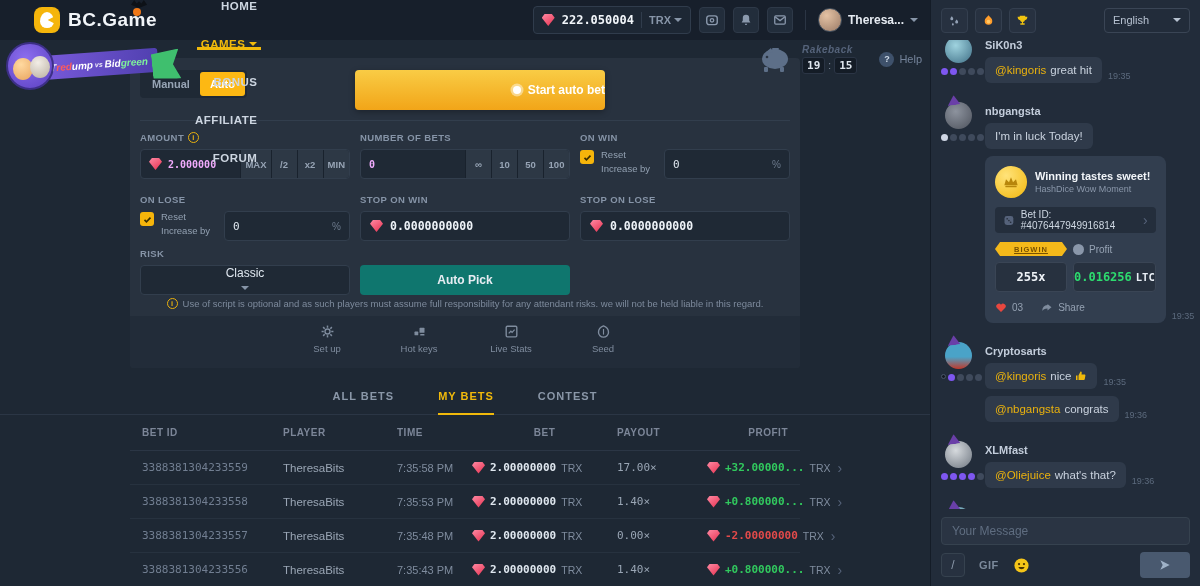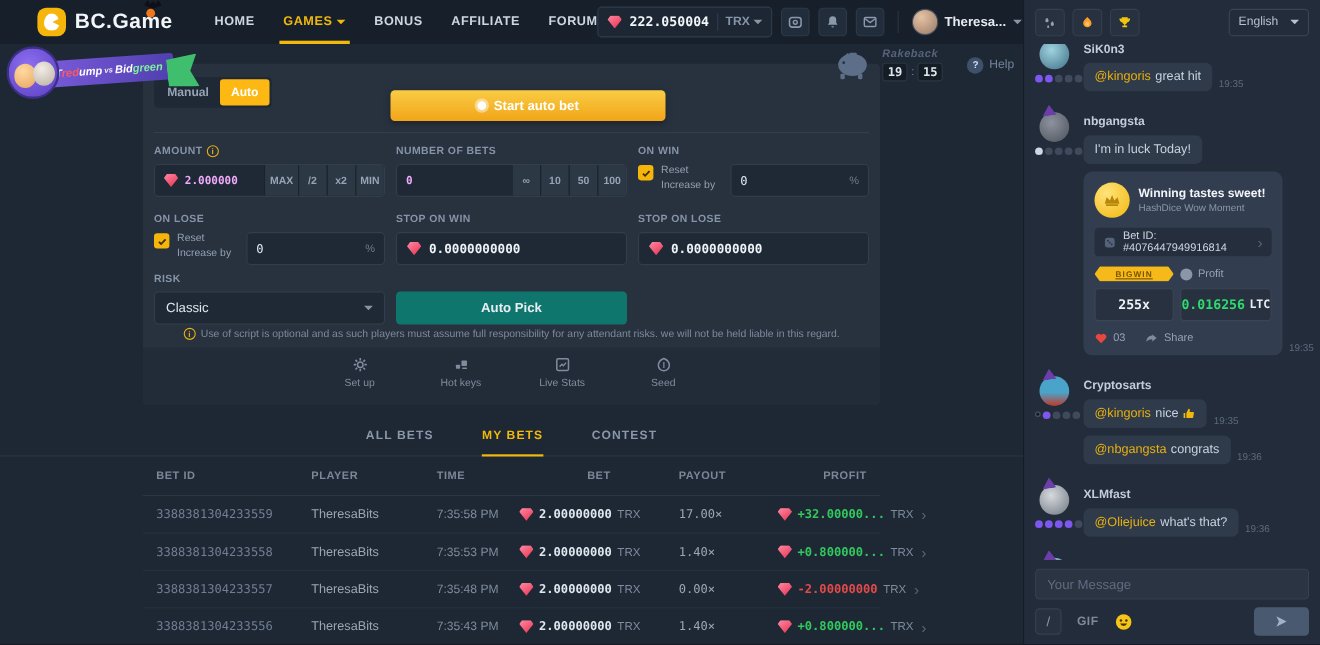--- a/index.html
+++ b/index.html
@@ -9,21 +9,21 @@
 
   
   .main { width:930px; position:relative; background:#1e2834; overflow:hidden; }
   .navbar { height:40px; background:#171f2b; display:flex; align-items:center; padding:0 12px; position:relative; z-index:8; }
   .logo { display:flex; align-items:center; gap:8px; margin-left:22px; position:relative; }
   .logo-badge { width:26px; height:26px; background:#f5b50b; border-radius:8px; position:relative; }
   .logo-badge i { position:absolute; left:6px; top:5px; width:14px; height:16px; background:#fff; border-radius:50% 50% 50% 50%/60% 60% 40% 40%; clip-path:polygon(0 0,100% 0,100% 30%,55% 50%,100% 70%,100% 100%,0 100%); }
   .logo-text { color:#f2f5f9; font-size:19px; font-weight:bold; letter-spacing:.5px; }
   .bat { position:absolute; top:-7px; right:10px; width:16px; height:8px; background:#0d1117; clip-path:polygon(0 60%,20% 0,35% 45%,50% 15%,65% 45%,80% 0,100% 60%,50% 100%); }
   .pumpkin { position:absolute; top:1px; right:16px; width:8px; height:8px; border-radius:50%; background:#f07818; }
-  .nav-items { display:flex; align-items:flex-end; gap:26px; margin-left:38px; height:40px; }
+  .nav-items { display:flex; align-items:flex-end; gap:26px; margin-left:38px; height:40px;flex-direction:column; }
   .nav-item { color:#cdd6e1; font-size:11.5px; font-weight:bold; letter-spacing:.5px; height:40px; display:flex; align-items:center; gap:4px; position:relative; cursor:pointer; }
   .nav-item.active { color:#f0b90b; }
   .nav-item.active::after { content:""; position:absolute; bottom:0; left:-4px; right:-4px; height:3px; background:#f0b90b; }
   .caret { width:0; height:0; border:4px solid transparent; border-top-color:currentColor; margin-top:4px; display:inline-block; }
   .nav-right { margin-left:auto; display:flex; align-items:center; gap:8px; }
   .balance-pill { display:flex; align-items:center; height:28px; background:#1d2734; border:1px solid #303c4c; border-radius:4px; padding:0 8px; gap:7px; cursor:pointer; }
   .balance-amt { color:#f2f6fa; font-weight:bold; font-size:12px; font-family:"DejaVu Sans Mono", monospace; }
   .pill-div { width:1px; height:16px; background:#303c4c; }
   .balance-cur { color:#8795a8; font-size:11px; font-weight:bold; display:flex; align-items:center; gap:3px; }
   .sq-btn { width:26px; height:26px; background:#222d3b; border:1px solid #2e3948; border-radius:4px; display:flex; align-items:center; justify-content:center; cursor:pointer; }
@@ -53,41 +53,41 @@
   .help { display:flex; align-items:center; gap:5px; margin-left:14px; cursor:pointer; }
   .help-q { width:15px; height:15px; border-radius:50%; background:#3e516b; color:#cfdae8; font-size:9px; font-weight:bold; display:flex; align-items:center; justify-content:center; }
   .help-label { color:#74839a; font-size:11px; }
 
   
   .bet-panel { position:absolute; left:130px; top:58px; width:670px; height:310px; background:#28323f; border-radius:4px; z-index:2; }
   .mode-row { position:absolute; top:12px; left:10px; right:10px; height:28px; }
   .mode-toggle { display:inline-flex; background:#1f2935; border-radius:4px; padding:2px; height:28px; }
   .mode-btn { padding:0 10px; display:flex; align-items:center; color:#97a4b5; font-size:11px; font-weight:bold; border-radius:3px; cursor:pointer; }
   .mode-btn.on { background:#fdb813; color:#fff; }
-  .start-btn { position:absolute; left:215px; top:12px; width:250px; height:28px; border-radius:4px; background:linear-gradient(180deg,#f9cc45,#f2a518); display:flex; align-items:center; justify-content:center; gap:7px; color:#fff; font-size:12px; font-weight:bold; cursor:pointer; box-shadow:0 2px 6px rgba(0,0,0,.3); }
+  .start-btn { position:absolute; left:215px; top:0; width:250px; height:40px; border-radius:4px; background:linear-gradient(180deg,#f9cc45,#f2a518); display:flex; align-items:center; justify-content:flex-end; gap:7px; color:#fff; font-size:12px; font-weight:bold; cursor:pointer; box-shadow:0 2px 6px rgba(0,0,0,.3); }
   .spin-dot { width:8px; height:8px; border-radius:50%; background:#fff; box-shadow:0 0 0 2.5px rgba(255,255,255,.45); }
   .panel-div { position:absolute; top:62px; left:10px; right:10px; border-top:1px solid #323e4d; }
   .frow { position:absolute; left:10px; right:10px; display:grid; grid-template-columns:210px 210px 210px; gap:10px; }
   .frow1 { top:74px; } .frow2 { top:136px; } .frow3 { top:190px; }
   .f-label { font-size:9.5px; color:#8694a7; font-weight:bold; letter-spacing:.4px; margin-bottom:6px; display:flex; gap:4px; align-items:center; }
   .info-i { width:11px; height:11px; border-radius:50%; border:1px solid #e9b10e; color:#e9b10e; font-size:7.5px; font-weight:bold; display:inline-flex; align-items:center; justify-content:center; font-style:normal; flex:none; }
   .input-group { display:flex; background:#1f2935; border:1px solid #323e4d; border-radius:4px; height:30px; align-items:center; overflow:hidden; }
   .ig-value { flex:1; display:flex; gap:6px; padding:0 8px; align-items:center; min-width:0; }
   .ig-value input { width:100%; background:transparent; border:none; outline:none; color:#f0abfc; font-size:10px; font-weight:bold; font-family:"DejaVu Sans Mono", monospace; }
   .seg-btn { min-width:26px; padding:0 4px; height:100%; border-left:1px solid #19222d; background:#2d3845; color:#97a4b5; font-size:9.5px; font-weight:bold; display:flex; align-items:center; justify-content:center; cursor:pointer; flex:none; }
   .chk-field { display:flex; gap:7px; align-items:flex-start; }
   .checkbox { width:14px; height:14px; background:#f6b50b; border-radius:3px; display:flex; align-items:center; justify-content:center; margin-top:1px; cursor:pointer; flex:none; }
   .chk-labels { display:flex; flex-direction:column; gap:3px; width:56px; flex:none; }
   .chk-labels span { color:#93a1b2; font-size:9.5px; }
   .pct-input { flex:1; background:#1f2935; border:1px solid #323e4d; border-radius:4px; height:30px; display:flex; align-items:center; padding:0 8px; gap:4px; min-width:0; }
   .pct-input input { flex:1; min-width:0; background:transparent; border:none; outline:none; color:#dfe7ef; font-size:11px; font-family:"DejaVu Sans Mono", monospace; }
   .pct { color:#6c7a8c; font-size:10px; }
   .gem-input { background:#1f2935; border:1px solid #323e4d; border-radius:4px; height:30px; display:flex; align-items:center; padding:0 9px; gap:7px; }
   .gem-input input { flex:1; min-width:0; background:transparent; border:none; outline:none; color:#eef3f8; font-size:11.5px; font-weight:bold; font-family:"DejaVu Sans Mono", monospace; }
-  .select-box { background:#1f2935; border:1px solid #323e4d; border-radius:4px; height:30px; display:flex; align-items:center; justify-content:space-between; padding:0 10px; color:#dfe7ef; font-size:12px; cursor:pointer; }
+  .select-box { background:#1f2935; border:1px solid #323e4d; border-radius:4px; height:30px; display:flex; align-items:center; justify-content:space-between; padding:0 10px; color:#dfe7ef; font-size:12px; cursor:pointer;flex-direction:column; }
   .select-box .caret { color:#8694a7; }
   .ghost-btn { background:#0f766e; border-radius:4px; height:30px; display:flex; align-items:center; justify-content:center; color:#e8edf3; font-size:12px; font-weight:bold; cursor:pointer; }
   .notice { position:absolute; top:240px; left:0; right:0; display:flex; align-items:center; justify-content:center; gap:5px; font-size:9.5px; color:#7d8a9c; }
   .panel-footer { position:absolute; bottom:0; left:0; right:0; height:52px; background:#222c39; border-radius:0 0 4px 4px; display:flex; justify-content:center; gap:34px; padding-top:8px; }
   .pf-item { width:58px; display:flex; flex-direction:column; align-items:center; gap:4px; color:#7f8c9e; cursor:pointer; }
   .pf-item span { font-size:9.5px; }
 
   
   .bets-section { position:absolute; left:0; right:0; top:378px; bottom:0; }
   .tabs { height:37px; border-bottom:1px solid #2b3645; display:flex; justify-content:center; gap:44px; }
@@ -107,21 +107,21 @@
   .c-profit { display:flex; align-items:center; gap:5px; justify-content:flex-end; }
   .c-profit b { font-size:11px; font-family:"DejaVu Sans Mono", monospace; }
   .pos b { color:#31c95e; } .neg b { color:#e34a4a; }
   .chev { color:#56637a; font-size:14px; line-height:1; margin-left:2px; }
   .th-bet { text-align:center; } .th-profit { text-align:right; }
 
   
   .chat { width:270px; background:#222c3a; display:flex; flex-direction:column; border-left:1px solid #141c27; }
   .chat-header { height:40px; display:flex; align-items:center; padding:0 10px; gap:7px; flex:none; }
   .chat-ic { width:27px; height:25px; background:#273140; border:1px solid #343f4f; border-radius:4px; display:flex; align-items:center; justify-content:center; cursor:pointer; }
-  .lang-select { margin-left:auto; width:73px; height:25px; border:1px solid #3a4555; border-radius:4px; color:#b7c2d1; font-size:11px; display:flex; align-items:center; justify-content:space-between; padding:0 8px; cursor:pointer; }
+  .lang-select { margin-left:auto; width:86px; height:25px; border:1px solid #3a4555; border-radius:4px; color:#b7c2d1; font-size:11px; display:flex; align-items:center; justify-content:space-between; padding:0 8px; cursor:pointer; }
   .chat-body { flex:1; padding:0 10px; overflow:hidden; }
   .msg { display:flex; gap:8px; margin-top:12px; }
   .msg-left { width:36px; flex:none; display:flex; flex-direction:column; align-items:flex-start; }
   .c-avatar { width:27px; height:27px; border-radius:50%; position:relative; margin-left:4px; }
   .hat { position:absolute; top:-7px; left:2px; width:16px; height:10px; background:#6a3fa8; clip-path:polygon(45% 0,80% 100%,0 100%); transform:rotate(-8deg); }
   .medals { display:flex; gap:2px; margin-top:5px; }
   .dot { width:7px; height:7px; border-radius:50%; background:#3f4a5c; }
   .dot.p { background:#7e57f0; } .dot.l { background:#cfd6e4; } .dot.d { background:#141a24; border:1px solid #4a5568; width:5px; height:5px; }
   .msg-content { flex:1; min-width:0; }
   .msg-name { font-size:11px; font-weight:bold; color:#c3cddb; margin:3px 0 6px; }

